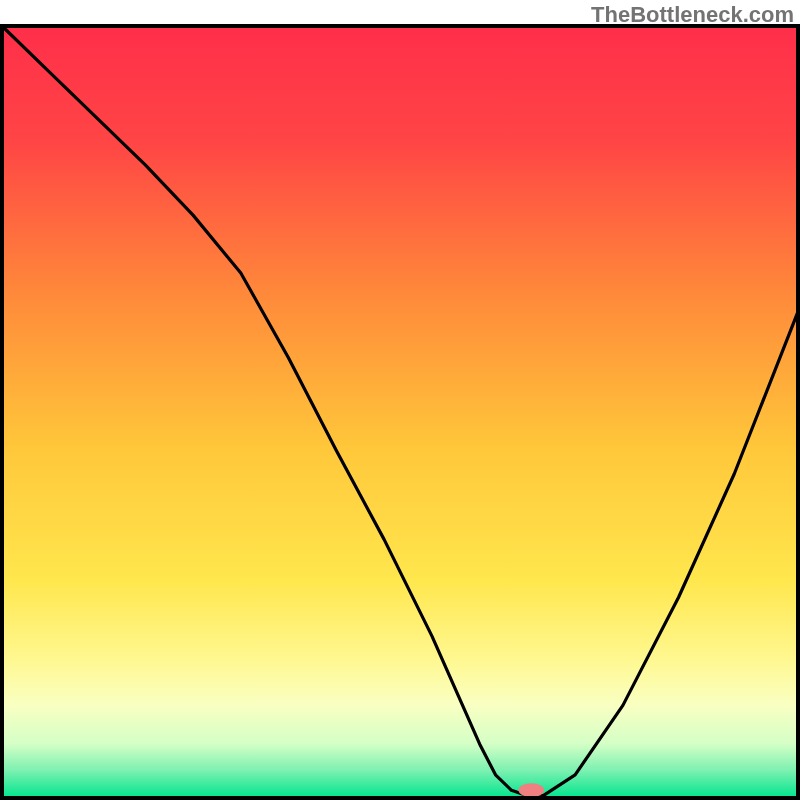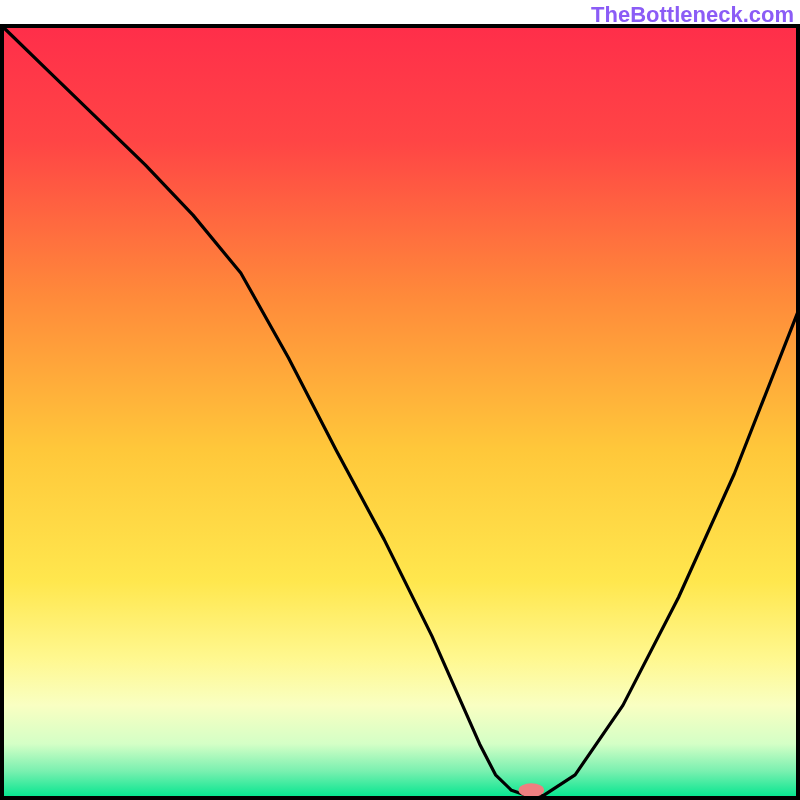--- a/index.html
+++ b/index.html
@@ -15,21 +15,21 @@
     width: 800px;
     height: 800px;
     background: #fff;
   }
   .attribution {
     position: absolute;
     top: 2px;
     right: 6px;
     font-size: 22px;
     font-weight: bold;
-    color: #8b5cf6;
+    color: #737373;
     font-family: Arial, sans-serif;
     z-index: 3;
   }
   svg.plot {
     position: absolute;
     inset: 0;
   }
 </style>
 </head>
 <body>

